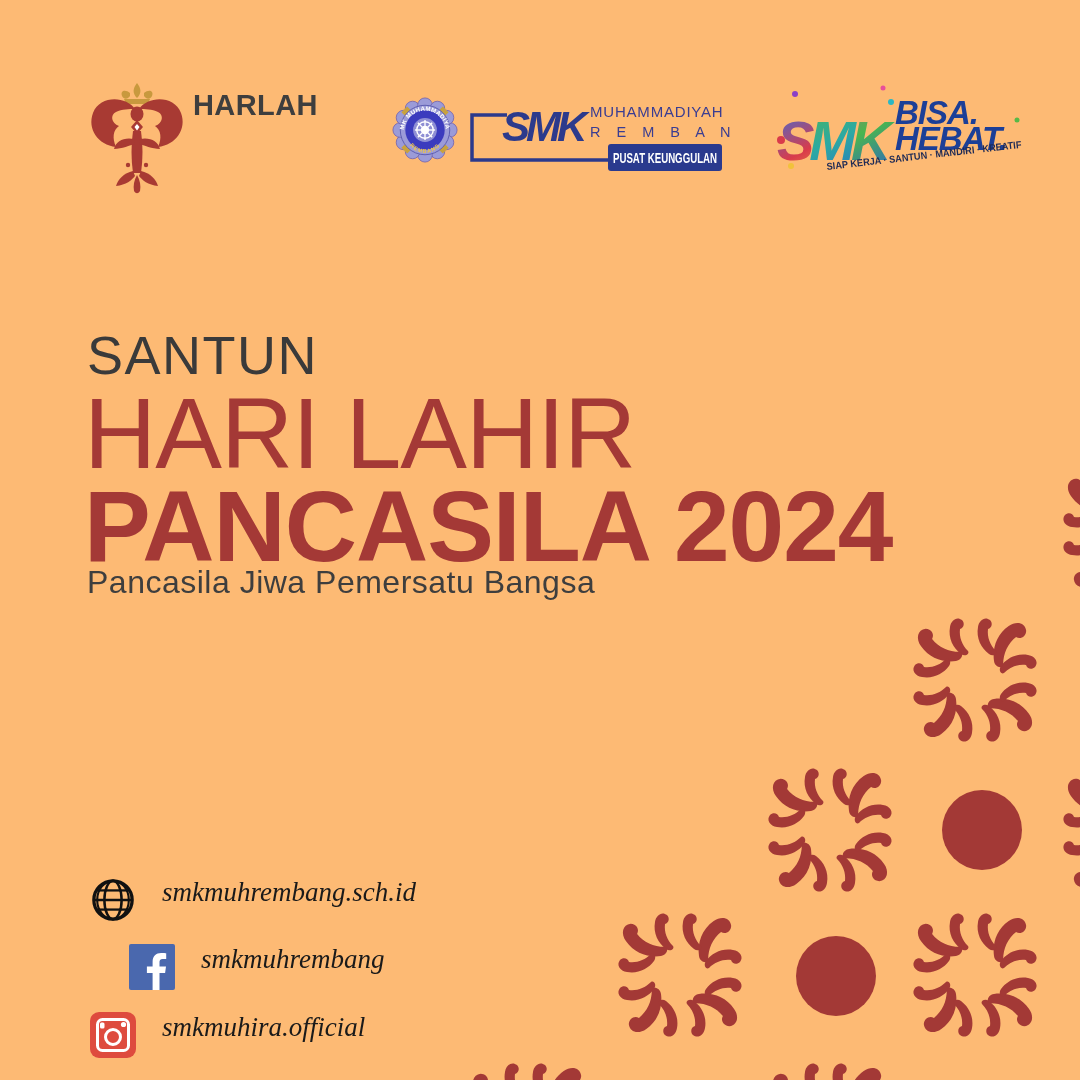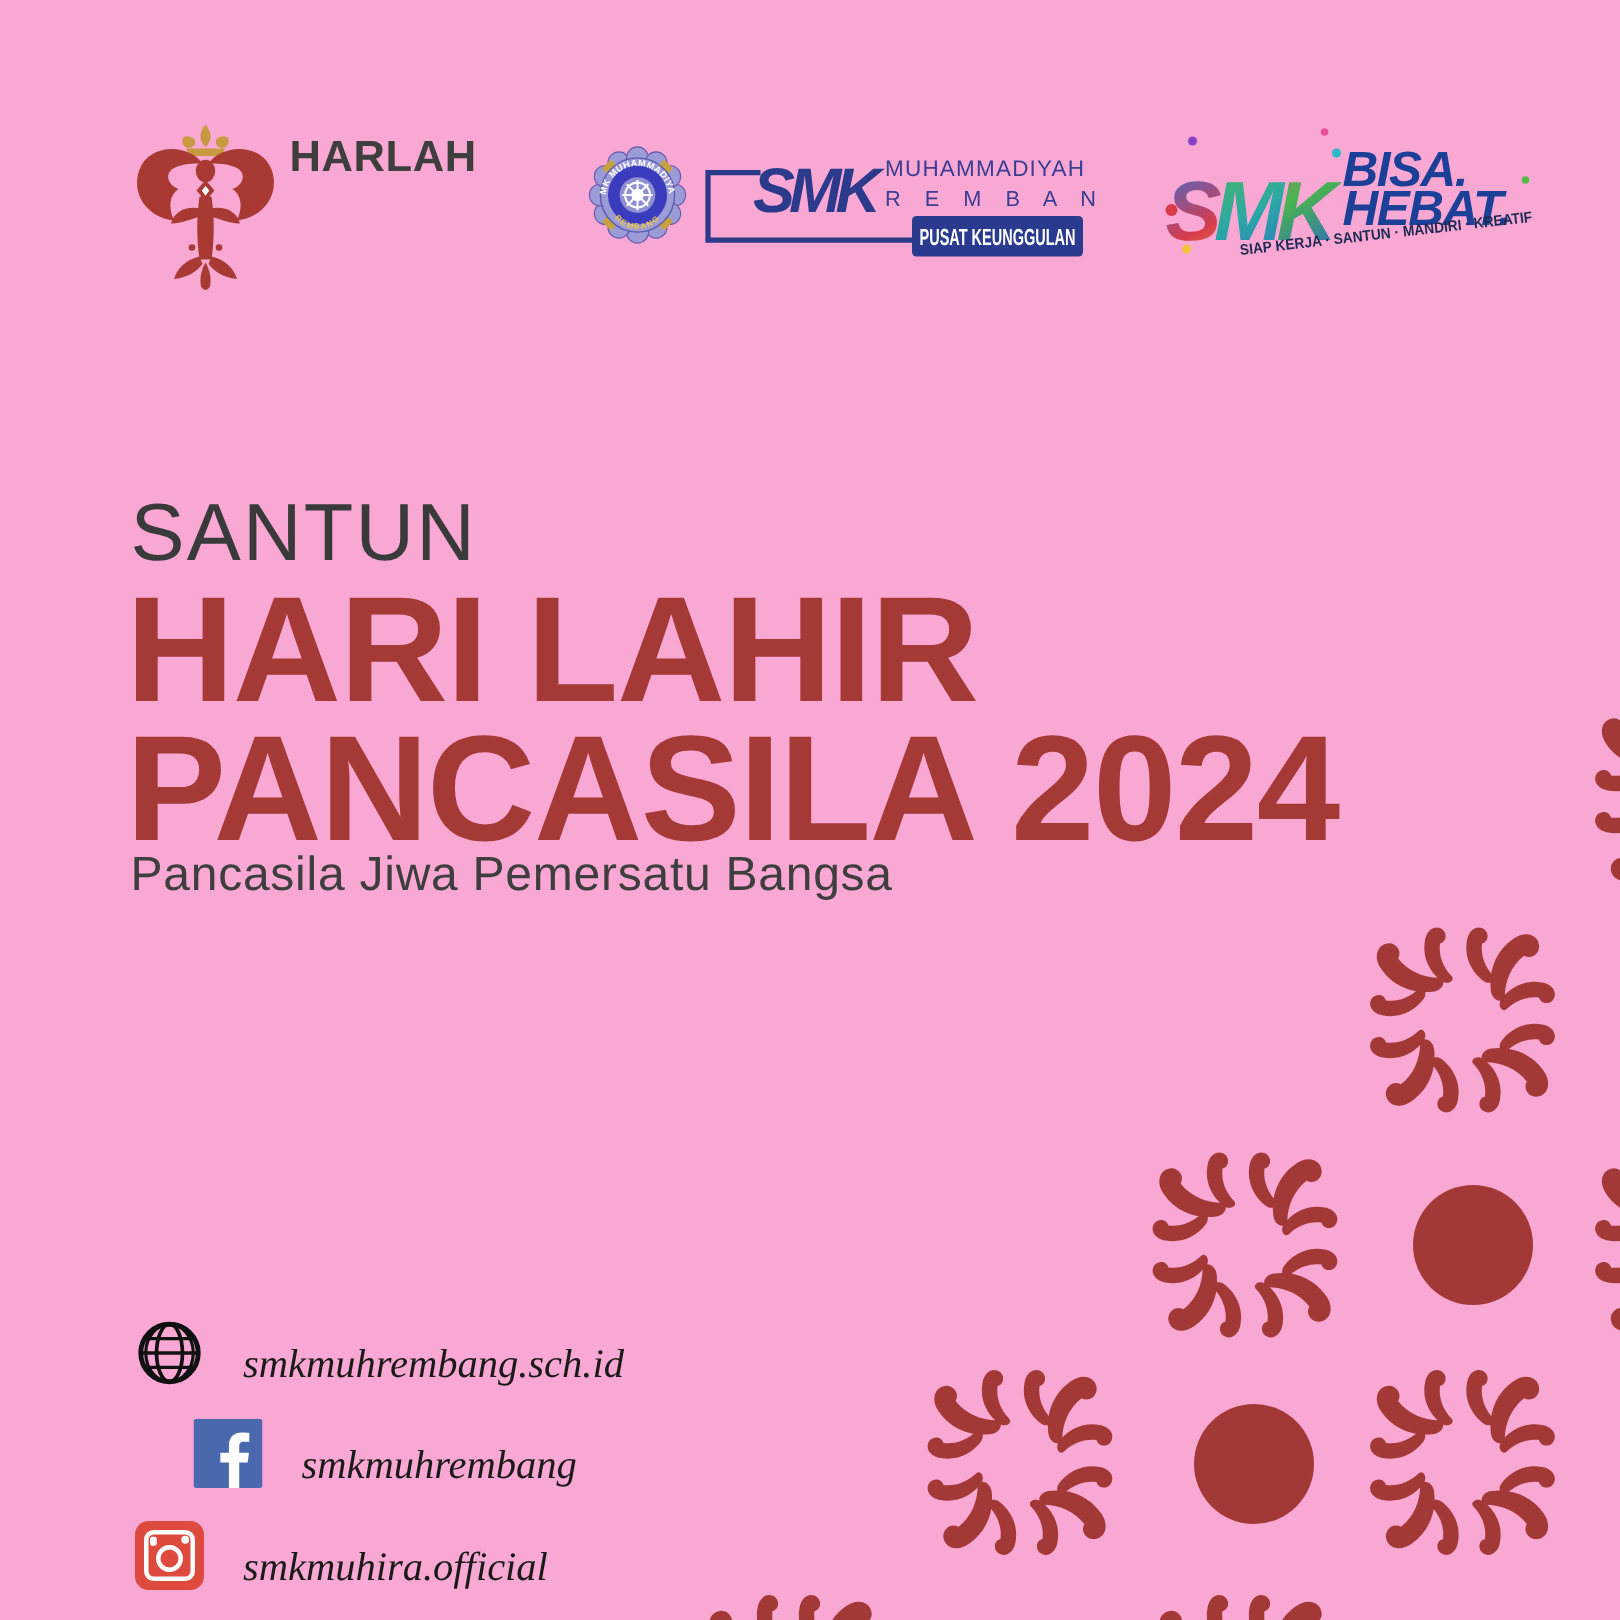--- a/index.html
+++ b/index.html
@@ -1,35 +1,35 @@
 <!DOCTYPE html>
 <html><head>
 <meta charset="utf-8">
 <style>
   html,body{margin:0;padding:0;background:#888;}
-  .canvas{position:relative;width:1080px;height:1080px;background:#f9a8d4;overflow:hidden;
+  .canvas{position:relative;width:1080px;height:1080px;background:#fdba74;overflow:hidden;
           font-family:"Liberation Sans",sans-serif;margin:0 auto;}
   
   .harlah-logo{position:absolute;left:86px;top:83px;width:102px;height:112px;}
   .harlah-text{position:absolute;left:193px;top:90px;font-weight:700;font-size:29px;line-height:30px;
                letter-spacing:0.4px;color:#3E3E3E;}
   .muh-badge{position:absolute;left:392px;top:97px;width:66px;height:66px;}
   .lockup{position:absolute;left:462px;top:98px;width:280px;height:100px;}
   .smkbisa{position:absolute;left:775px;top:82px;width:250px;height:95px;}
   
   .greeting{position:absolute;left:87px;top:324px;font-size:54px;font-weight:400;
             letter-spacing:1.5px;color:#3A3A3A;}
-  .title-line1{position:absolute;left:84px;top:376px;font-size:100px;font-weight:700;
+  .title-line1{position:absolute;left:84px;top:376px;font-size:100px;font-weight:400;
                letter-spacing:-1px;color:#A43936;}
   .title-line2{position:absolute;left:84px;top:469px;font-size:100px;font-weight:700;
                letter-spacing:-1px;color:#A43936;}
   .subtitle{position:absolute;left:87px;top:556px;font-size:32px;line-height:53px;
             font-weight:400;letter-spacing:0.5px;color:#3E3E3E;}
   
-  .social-row{position:absolute;left:90px;display:flex;align-items:flex-end;gap:26px;height:48px;}
+  .social-row{position:absolute;left:90px;display:flex;align-items:flex-start;gap:26px;height:48px;}
   .row-web{top:877px;} .row-fb{top:944px;margin-left:39px;} .row-ig{top:1012px;}
   .social-label{font-family:"Liberation Serif",serif;font-style:italic;font-size:27px;color:#1A1A1A;}
   .social-icon{width:46px;height:46px;flex:0 0 46px;}
   
   .batik{position:absolute;right:0;bottom:0;width:640px;height:640px;}
 </style>
 </head>
 <body>
 
 <div class="canvas">

